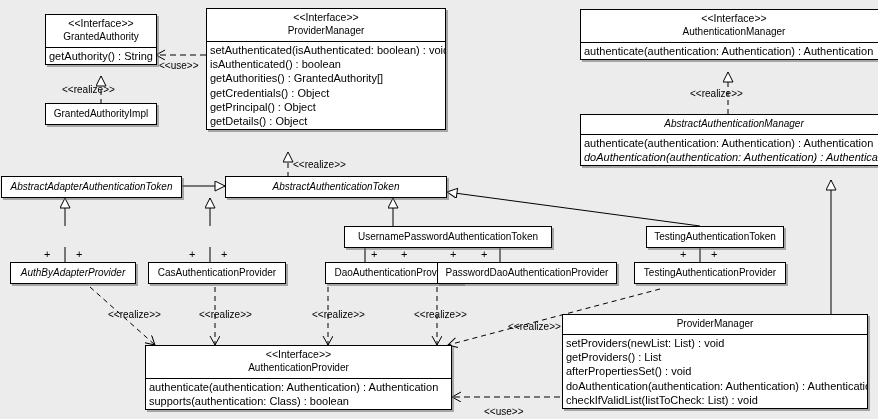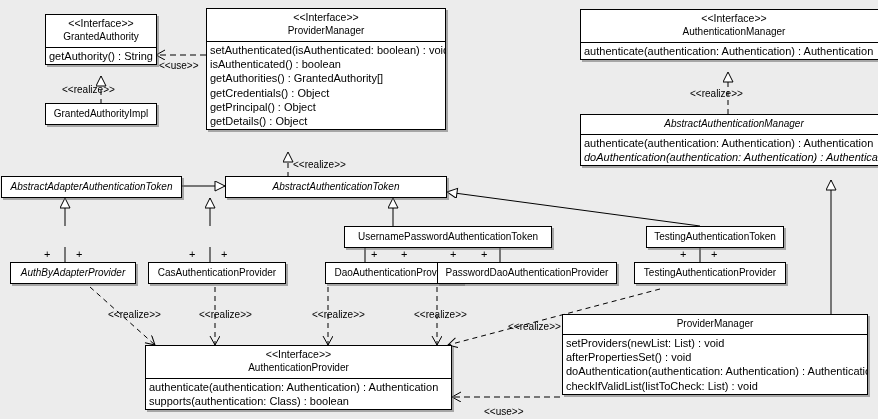--- a/index.html
+++ b/index.html
@@ -280,20 +280,21 @@
     </div>
   </div>
 
   <div class="uclass" style="left:562px;top:310px;width:306px;">
     <div class="chead">
       <span class="cname">ProviderManager</span>
     </div>
     <div class="sep"></div>
     <div class="cbody">
       <div class="mrow">setProviders(newList: List) : void</div>
+      <div class="mrow">getProviders() : List</div>
       <div class="mrow">afterPropertiesSet() : void</div>
       <div class="mrow">doAuthentication(authentication: Authentication) : Authentication</div>
       <div class="mrow">checkIfValidList(listToCheck: List) : void</div>
     </div>
   </div>
 
   <div class="edgelabel" style="left:159px;top:56px;">&lt;&lt;use&gt;&gt;</div>
 
   <div class="edgelabel" style="left:62px;top:80px;">&lt;&lt;realize&gt;&gt;</div>
 

